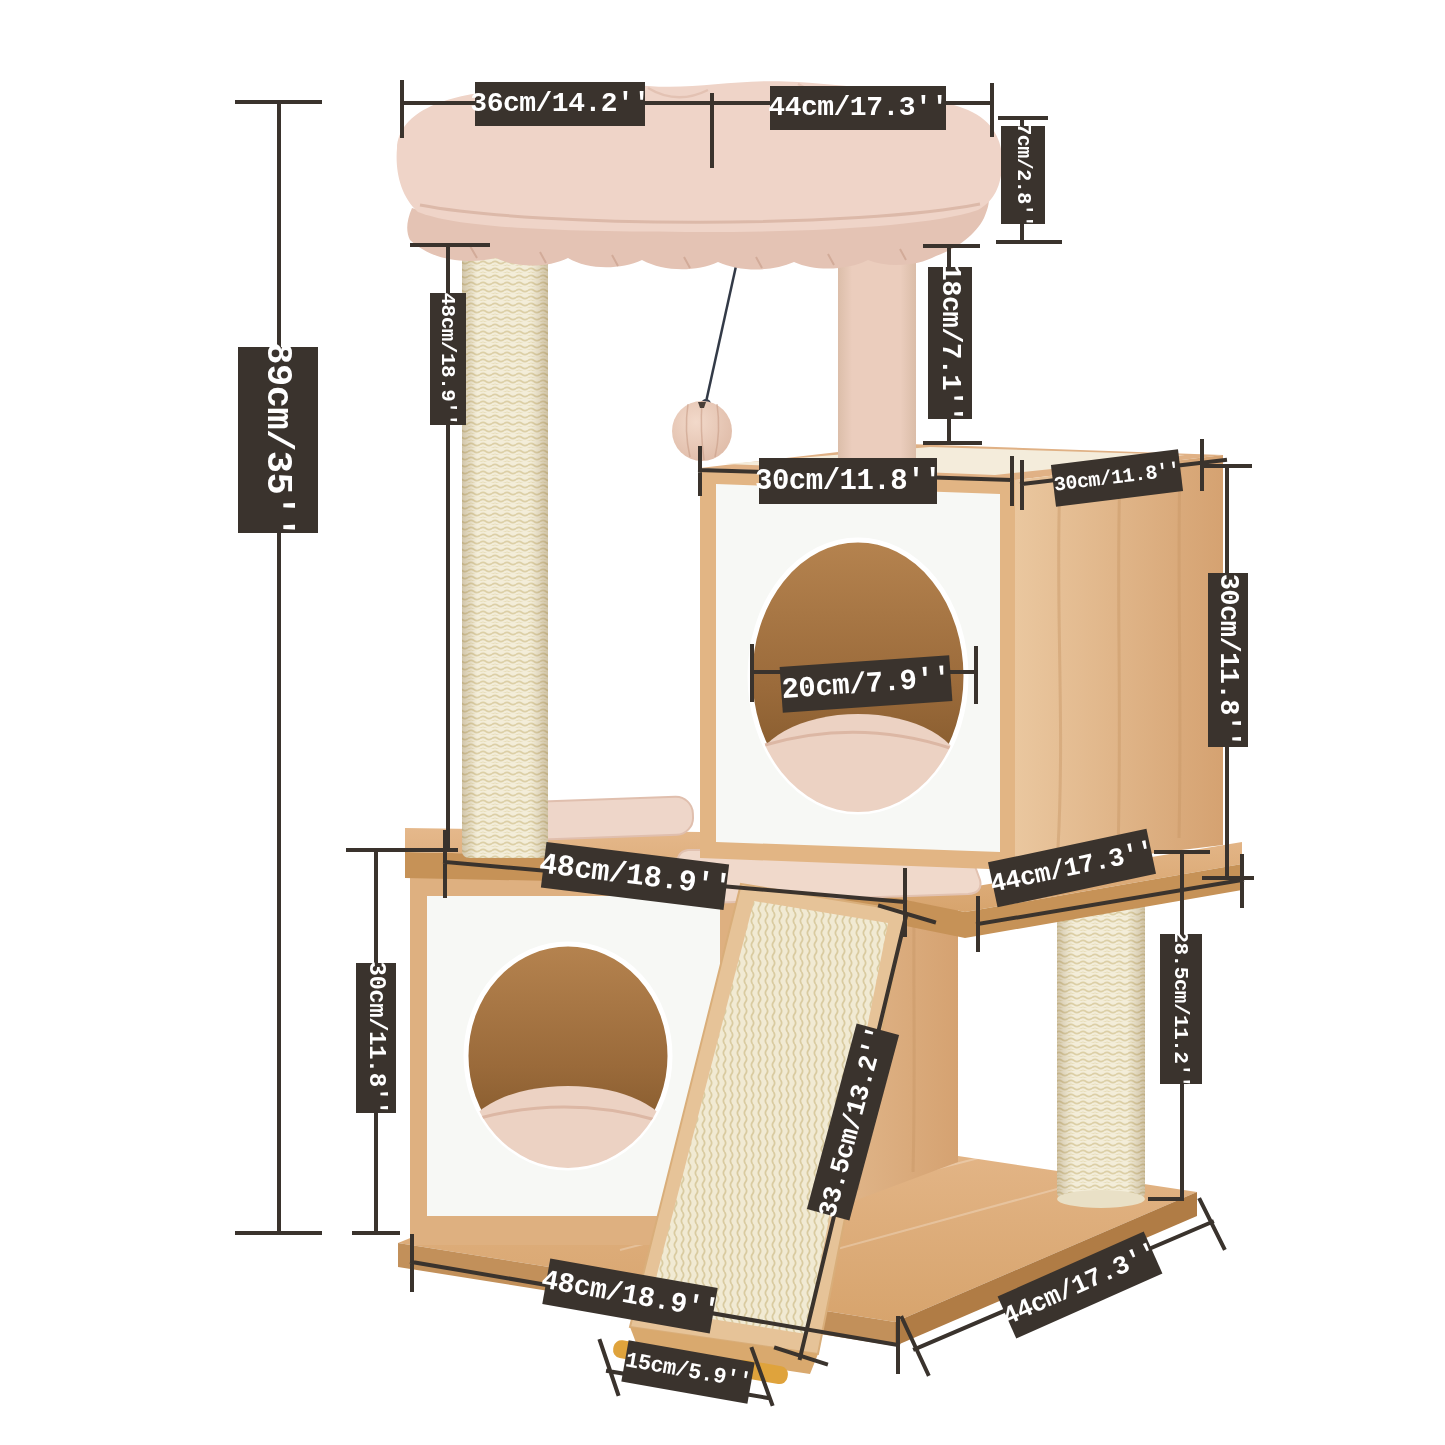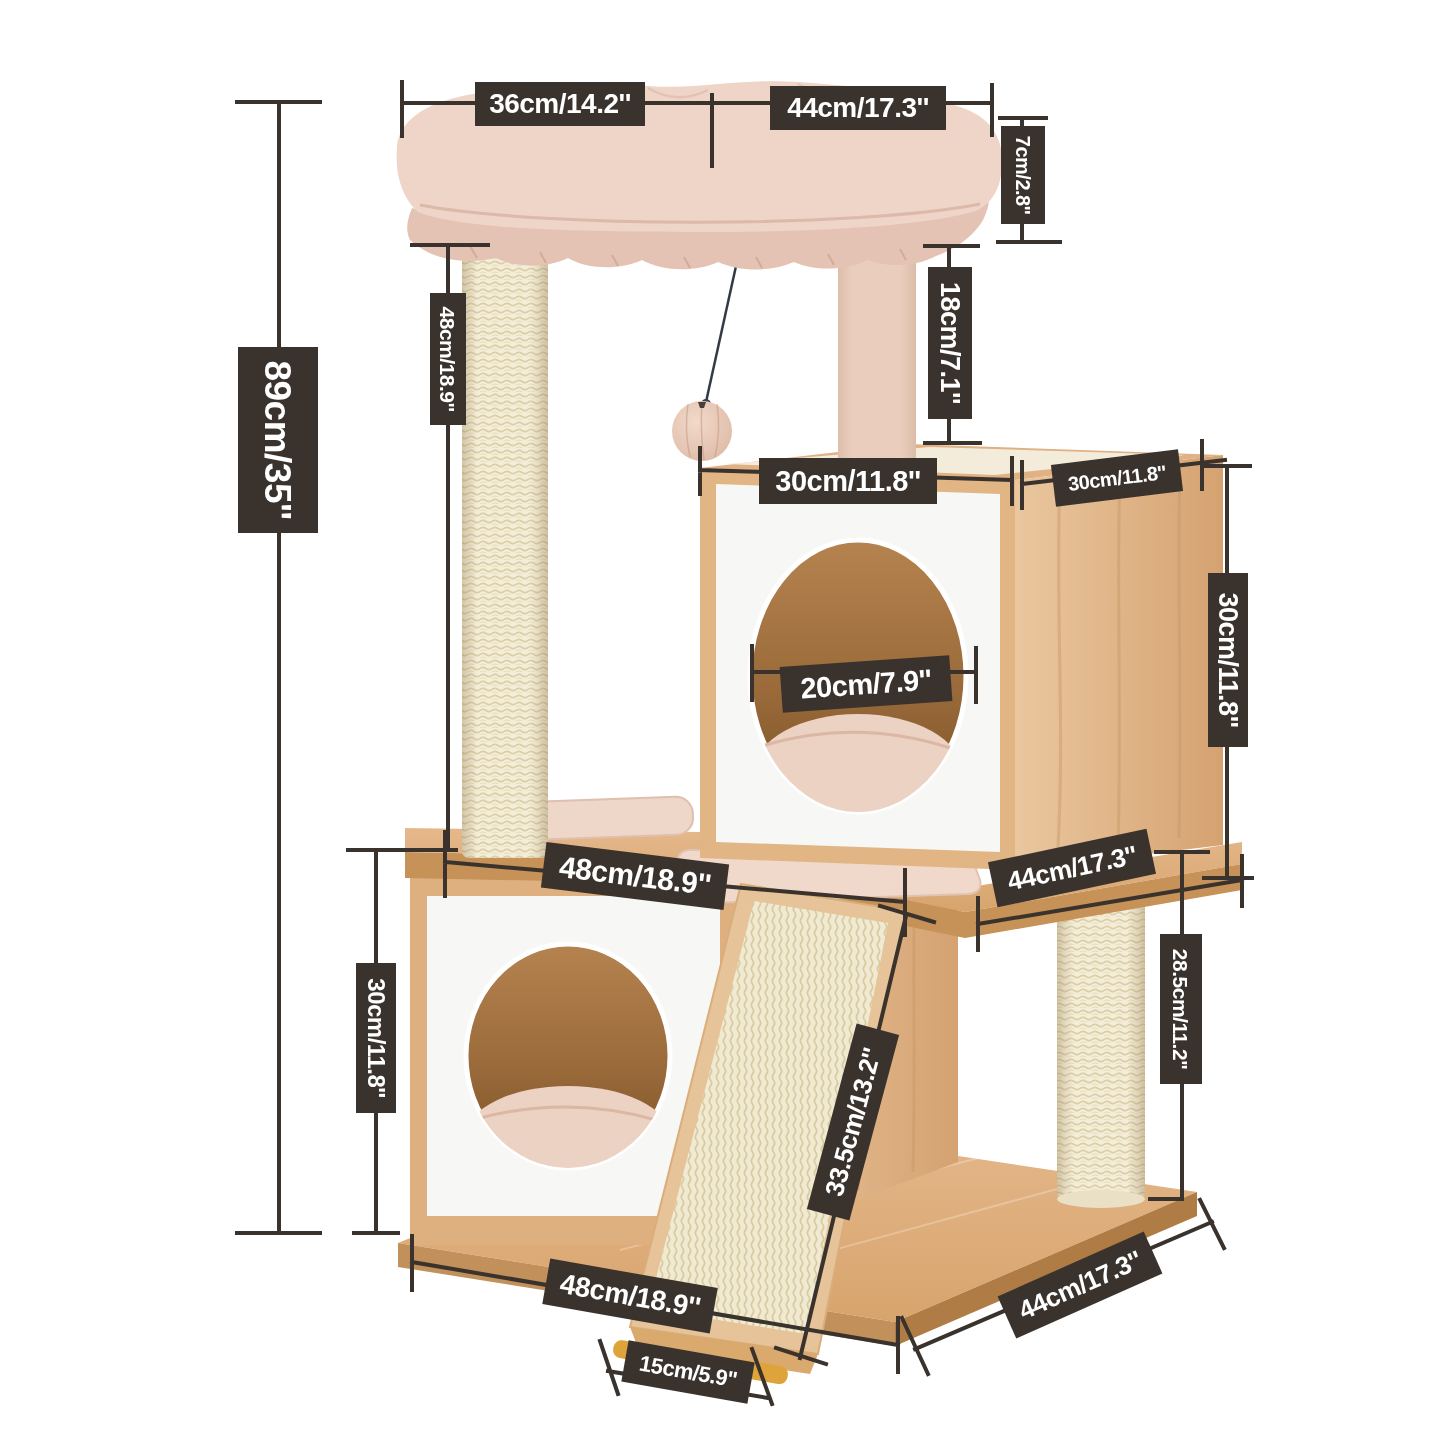--- a/index.html
+++ b/index.html
@@ -1,18 +1,18 @@
 <!DOCTYPE html>
 <html><head>
 <meta charset="utf-8">
 <style>
   html,body{margin:0;padding:0;background:#ffffff;}
   .stage{
     position:relative;width:1445px;height:1445px;background:#ffffff;overflow:hidden;
-    font-family:Liberation Sans, sans-serif;
+    font-family:Liberation Mono, monospace;
   }
   .stage svg{position:absolute;left:0;top:0;}
   .badge{
     position:absolute;background:#3a332d;color:#ffffff;
     display:flex;align-items:center;justify-content:center;
     font-weight:700;white-space:nowrap;line-height:1;letter-spacing:-0.5px;
   }
 </style>
 </head>
 <body>

